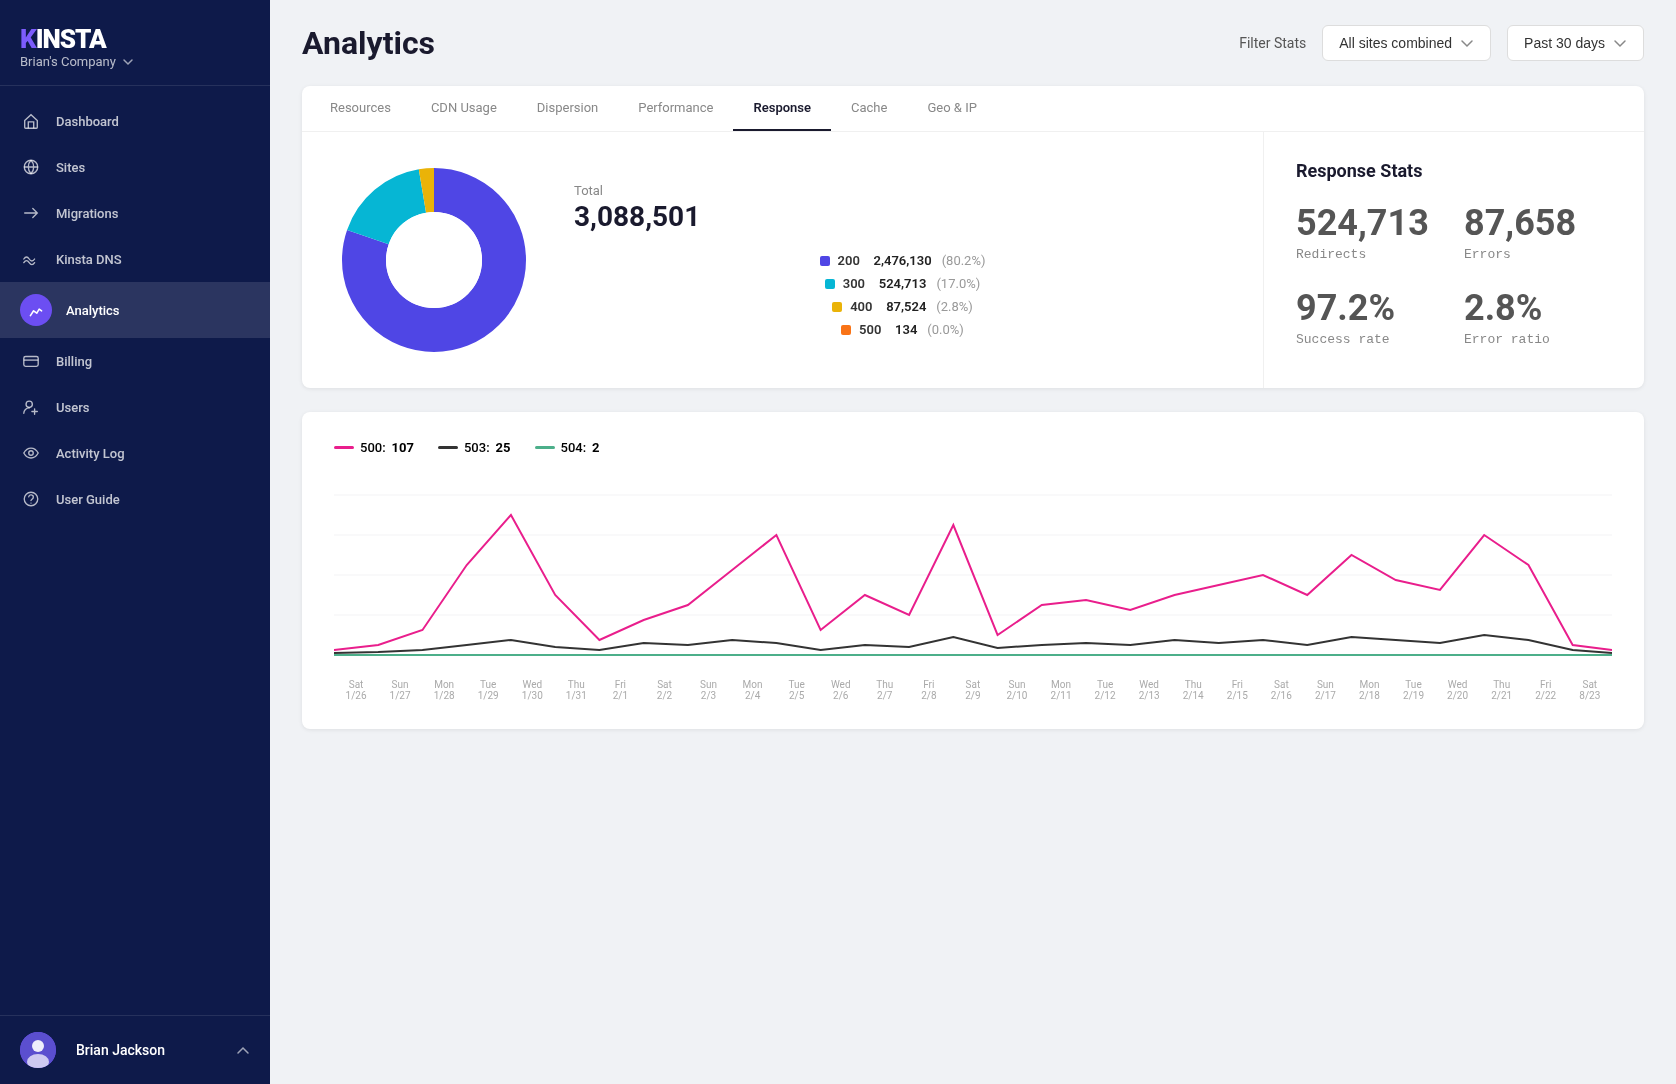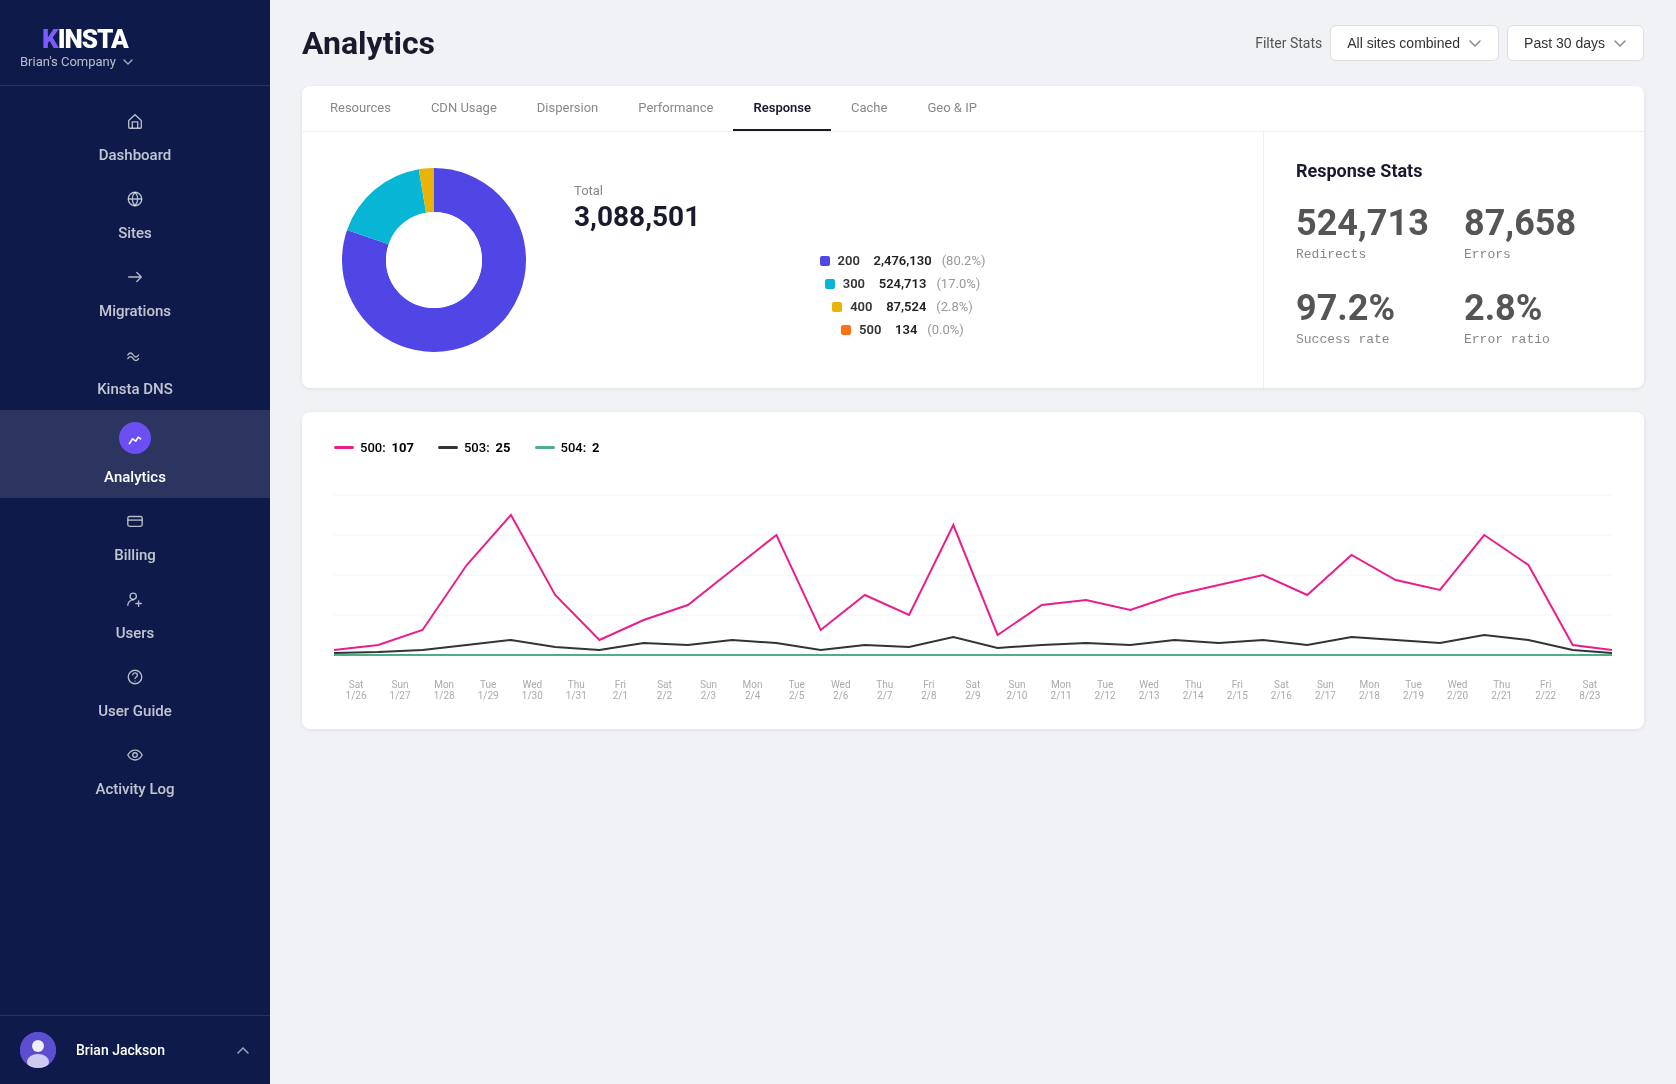--- a/index.html
+++ b/index.html
@@ -32,25 +32,24 @@
       padding: 12px 0;
       overflow-y: auto;
     }
     .nav-item {
       display: flex;
       align-items: center;
       gap: 14px;
       padding: 12px 20px;
       color: rgba(255,255,255,0.75);
       cursor: pointer;
-      font-size: 15px;
+      font-size: 13px;
       font-weight: 500;
       border-radius: 0;
       transition: background 0.15s;
-      flex-direction: column;
     }
     .nav-item.active {
       color: white;
       background: rgba(255,255,255,0.12);
     }
     .nav-item .nav-icon {
       width: 22px;
       height: 22px;
       display: flex;
       align-items: center;
@@ -108,21 +107,21 @@
       background: #f0f2f5;
     }
     .page-title {
       font-size: 32px;
       font-weight: 700;
       color: #1a1a2e;
     }
     .header-controls {
       display: flex;
       align-items: center;
-      gap: 8px;
+      gap: 16px;
     }
     .filter-label {
       font-size: 14px;
       color: #555;
     }
     .dropdown-btn {
       display: flex;
       align-items: center;
       gap: 8px;
       padding: 9px 16px;
@@ -282,21 +281,20 @@
     }
     .x-label .day { display: block; }
     .x-label .date { display: block; }
 
     
     .kinsta-text {
       font-size: 26px;
       font-weight: 900;
       color: white;
       letter-spacing: -1px;
-      margin-left: 22px;
     }
     .kinsta-k { color: #7c5cfc; }
   </style>
 </head>
 <body>
 
 <aside class="sidebar">
   <div class="sidebar-header">
     <div class="kinsta-text">
       <span class="kinsta-k">K</span>INSTA
@@ -367,35 +365,35 @@
           <circle cx="8" cy="7" r="3.5" stroke="rgba(255,255,255,0.7)" stroke-width="1.5"></circle>
           <path d="M2 17c0-3.3 2.7-6 6-6" stroke="rgba(255,255,255,0.7)" stroke-width="1.5" stroke-linecap="round"></path>
           <path d="M14 12v6M11 15h6" stroke="rgba(255,255,255,0.7)" stroke-width="1.5" stroke-linecap="round"></path>
         </svg>
       </div>
       <span>Users</span>
     </div>
     <div class="nav-item">
       <div class="nav-icon">
         <svg width="18" height="18" viewBox="0 0 20 20" fill="none">
+          <path d="M2 10s3-5.5 8-5.5S18 10 18 10s-3 5.5-8 5.5S2 10 2 10z" stroke="rgba(255,255,255,0.7)" stroke-width="1.5"></path>
+          <circle cx="10" cy="10" r="2.5" stroke="rgba(255,255,255,0.7)" stroke-width="1.5"></circle>
+        </svg>
+      </div>
+      <span>Activity Log</span>
+    </div>
+    <div class="nav-item">
+      <div class="nav-icon">
+        <svg width="18" height="18" viewBox="0 0 20 20" fill="none">
           <circle cx="10" cy="10" r="7.5" stroke="rgba(255,255,255,0.7)" stroke-width="1.5"></circle>
           <path d="M7.5 7.5a2.5 2.5 0 015 .833c0 1.667-2.5 2.084-2.5 3.334" stroke="rgba(255,255,255,0.7)" stroke-width="1.5" stroke-linecap="round"></path>
           <circle cx="10" cy="14.5" r="0.75" fill="rgba(255,255,255,0.7)"></circle>
         </svg>
       </div>
       <span>User Guide</span>
-    </div>
-    <div class="nav-item">
-      <div class="nav-icon">
-        <svg width="18" height="18" viewBox="0 0 20 20" fill="none">
-          <path d="M2 10s3-5.5 8-5.5S18 10 18 10s-3 5.5-8 5.5S2 10 2 10z" stroke="rgba(255,255,255,0.7)" stroke-width="1.5"></path>
-          <circle cx="10" cy="10" r="2.5" stroke="rgba(255,255,255,0.7)" stroke-width="1.5"></circle>
-        </svg>
-      </div>
-      <span>Activity Log</span>
     </div>
   </nav>
   <div class="sidebar-footer">
     <div class="sidebar-user">
       <div class="user-avatar">
         <svg width="36" height="36" viewBox="0 0 36 36">
           <circle cx="18" cy="18" r="18" fill="#5b4fcf"></circle>
           <circle cx="18" cy="14" r="6" fill="rgba(255,255,255,0.9)"></circle>
           <ellipse cx="18" cy="30" rx="11" ry="8" fill="rgba(255,255,255,0.7)"></ellipse>
         </svg>

